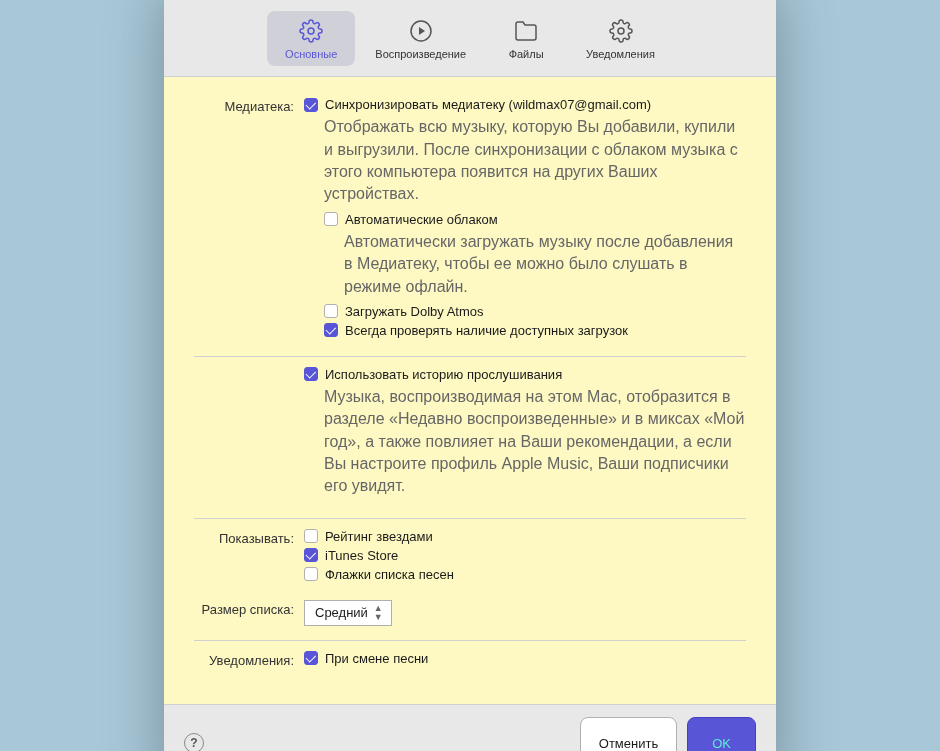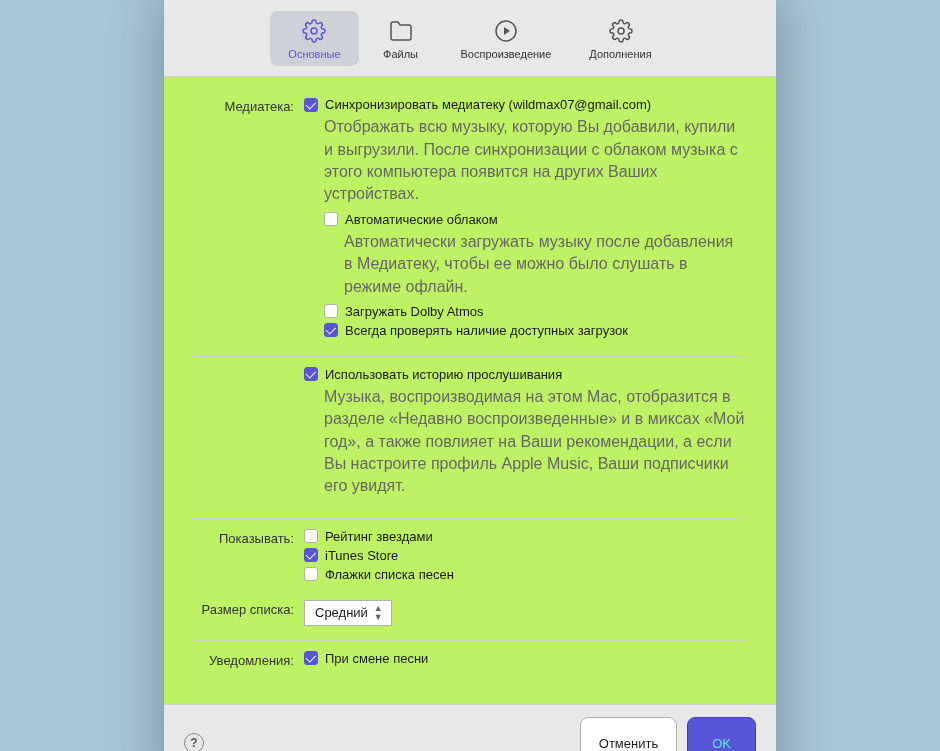--- a/index.html
+++ b/index.html
@@ -82,21 +82,21 @@
     }
 
     .toolbar-item.active .toolbar-icon svg {
       stroke: #5856d6;
       fill: none;
     }
 
     .content {
       padding: 20px 30px;
       flex: 1;
-      background: #bef264;
+      background: #fef9c3;
     }
 
     .section {
       margin-bottom: 14px;
     }
 
     .row {
       display: flex;
       align-items: flex-start;
       margin-bottom: 6px;
@@ -268,44 +268,44 @@
             <circle cx="12" cy="12" r="3"></circle>
             <path d="M19.4 15a1.65 1.65 0 0 0 .33 1.82l.06.06a2 2 0 0 1-2.83 2.83l-.06-.06a1.65 1.65 0 0 0-1.82-.33 1.65 1.65 0 0 0-1 1.51V21a2 2 0 0 1-4 0v-.09A1.65 1.65 0 0 0 9 19.4a1.65 1.65 0 0 0-1.82.33l-.06.06a2 2 0 0 1-2.83-2.83l.06-.06A1.65 1.65 0 0 0 4.68 15a1.65 1.65 0 0 0-1.51-1H3a2 2 0 0 1 0-4h.09A1.65 1.65 0 0 0 4.6 9a1.65 1.65 0 0 0-.33-1.82l-.06-.06a2 2 0 0 1 2.83-2.83l.06.06A1.65 1.65 0 0 0 9 4.68a1.65 1.65 0 0 0 1-1.51V3a2 2 0 0 1 4 0v.09a1.65 1.65 0 0 0 1 1.51 1.65 1.65 0 0 0 1.82-.33l.06-.06a2 2 0 0 1 2.83 2.83l-.06.06A1.65 1.65 0 0 0 19.4 9a1.65 1.65 0 0 0 1.51 1H21a2 2 0 0 1 0 4h-.09a1.65 1.65 0 0 0-1.51 1z"></path>
           </svg>
         </div>
         <span class="toolbar-label">Основные</span>
       </div>
 
       <div class="toolbar-item">
         <div class="toolbar-icon">
           <svg viewBox="0 0 24 24" fill="none" stroke="#555" stroke-width="1.5">
-            <path d="M22 19a2 2 0 0 1-2 2H4a2 2 0 0 1-2-2V5a2 2 0 0 1 2-2h5l2 3h9a2 2 0 0 1 2 2z"></path>
+            <circle cx="12" cy="12" r="10"></circle>
+            <polygon points="10,8 16,12 10,16" fill="#555" stroke="none"></polygon>
           </svg>
         </div>
-        <span class="toolbar-label">Файлы</span>
+        <span class="toolbar-label">Воспроизведение</span>
       </div>
 
       <div class="toolbar-item">
         <div class="toolbar-icon">
           <svg viewBox="0 0 24 24" fill="none" stroke="#555" stroke-width="1.5">
-            <circle cx="12" cy="12" r="10"></circle>
-            <polygon points="10,8 16,12 10,16" fill="#555" stroke="none"></polygon>
+            <path d="M22 19a2 2 0 0 1-2 2H4a2 2 0 0 1-2-2V5a2 2 0 0 1 2-2h5l2 3h9a2 2 0 0 1 2 2z"></path>
           </svg>
         </div>
-        <span class="toolbar-label">Воспроизведение</span>
+        <span class="toolbar-label">Файлы</span>
       </div>
 
       <div class="toolbar-item">
         <div class="toolbar-icon">
           <svg viewBox="0 0 24 24" fill="none" stroke="#555" stroke-width="1.5">
             <circle cx="12" cy="12" r="3"></circle>
             <path d="M19.4 15a1.65 1.65 0 0 0 .33 1.82l.06.06a2 2 0 0 1-2.83 2.83l-.06-.06a1.65 1.65 0 0 0-1.82-.33 1.65 1.65 0 0 0-1 1.51V21a2 2 0 0 1-4 0v-.09A1.65 1.65 0 0 0 9 19.4a1.65 1.65 0 0 0-1.82.33l-.06.06a2 2 0 0 1-2.83-2.83l.06-.06A1.65 1.65 0 0 0 4.68 15a1.65 1.65 0 0 0-1.51-1H3a2 2 0 0 1 0-4h.09A1.65 1.65 0 0 0 4.6 9a1.65 1.65 0 0 0-.33-1.82l-.06-.06a2 2 0 0 1 2.83-2.83l.06.06A1.65 1.65 0 0 0 9 4.68a1.65 1.65 0 0 0 1-1.51V3a2 2 0 0 1 4 0v.09a1.65 1.65 0 0 0 1 1.51 1.65 1.65 0 0 0 1.82-.33l.06-.06a2 2 0 0 1 2.83 2.83l-.06.06A1.65 1.65 0 0 0 19.4 9a1.65 1.65 0 0 0 1.51 1H21a2 2 0 0 1 0 4h-.09a1.65 1.65 0 0 0-1.51 1z"></path>
           </svg>
         </div>
-        <span class="toolbar-label">Дополнения</span>
+        <span class="toolbar-label">Уведомления</span>
       </div>
     </div>
   </div>
 
   <div class="content">
 
     <div class="section">
       <div class="row">
         <span class="row-label">Медиатека:</span>
         <div class="row-content">

